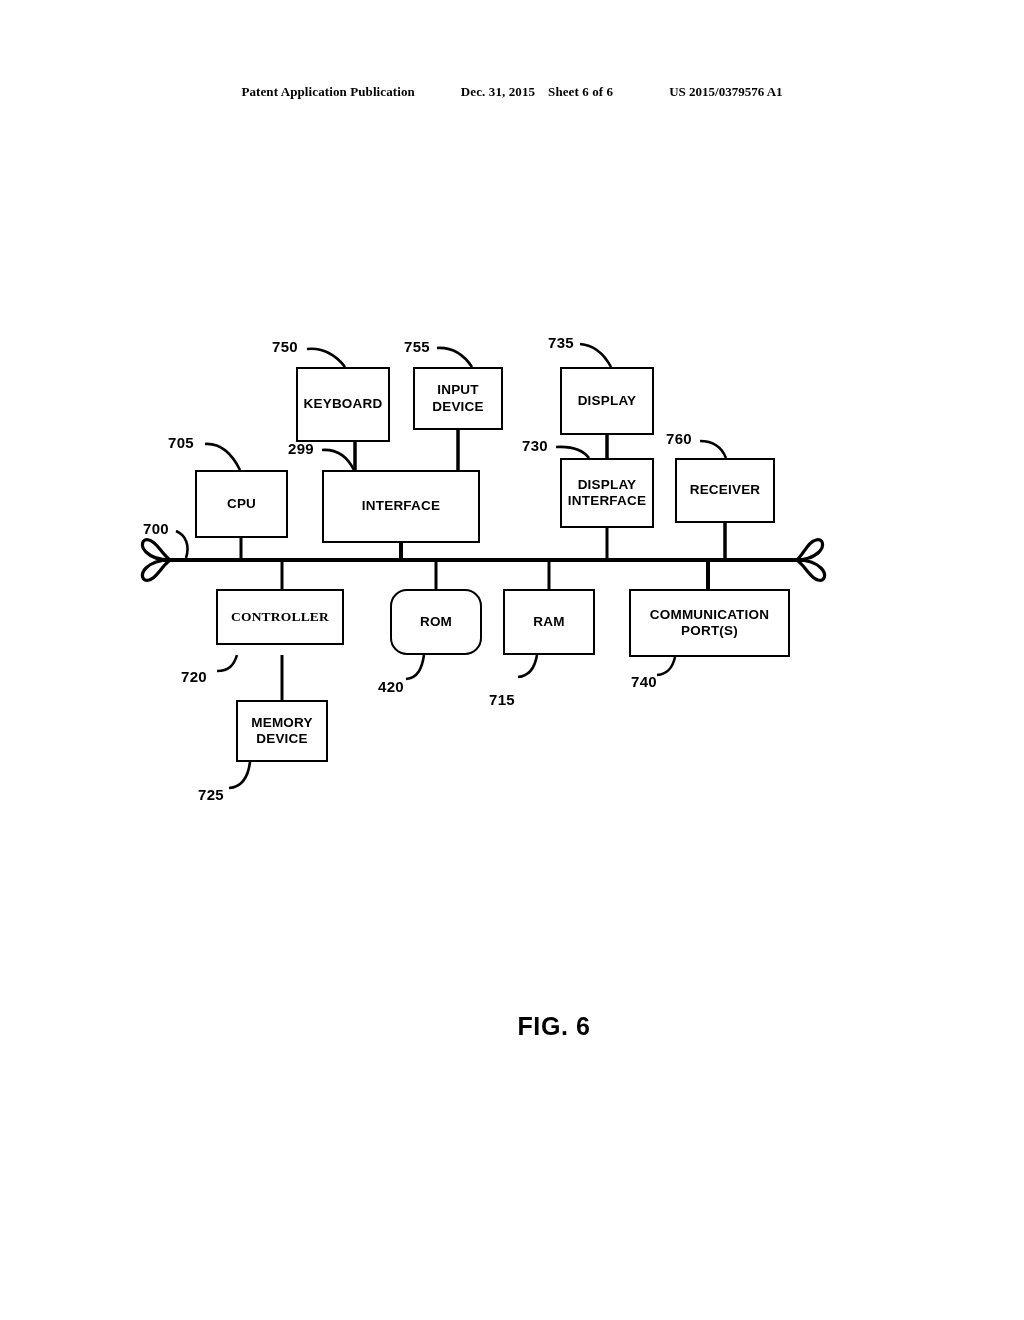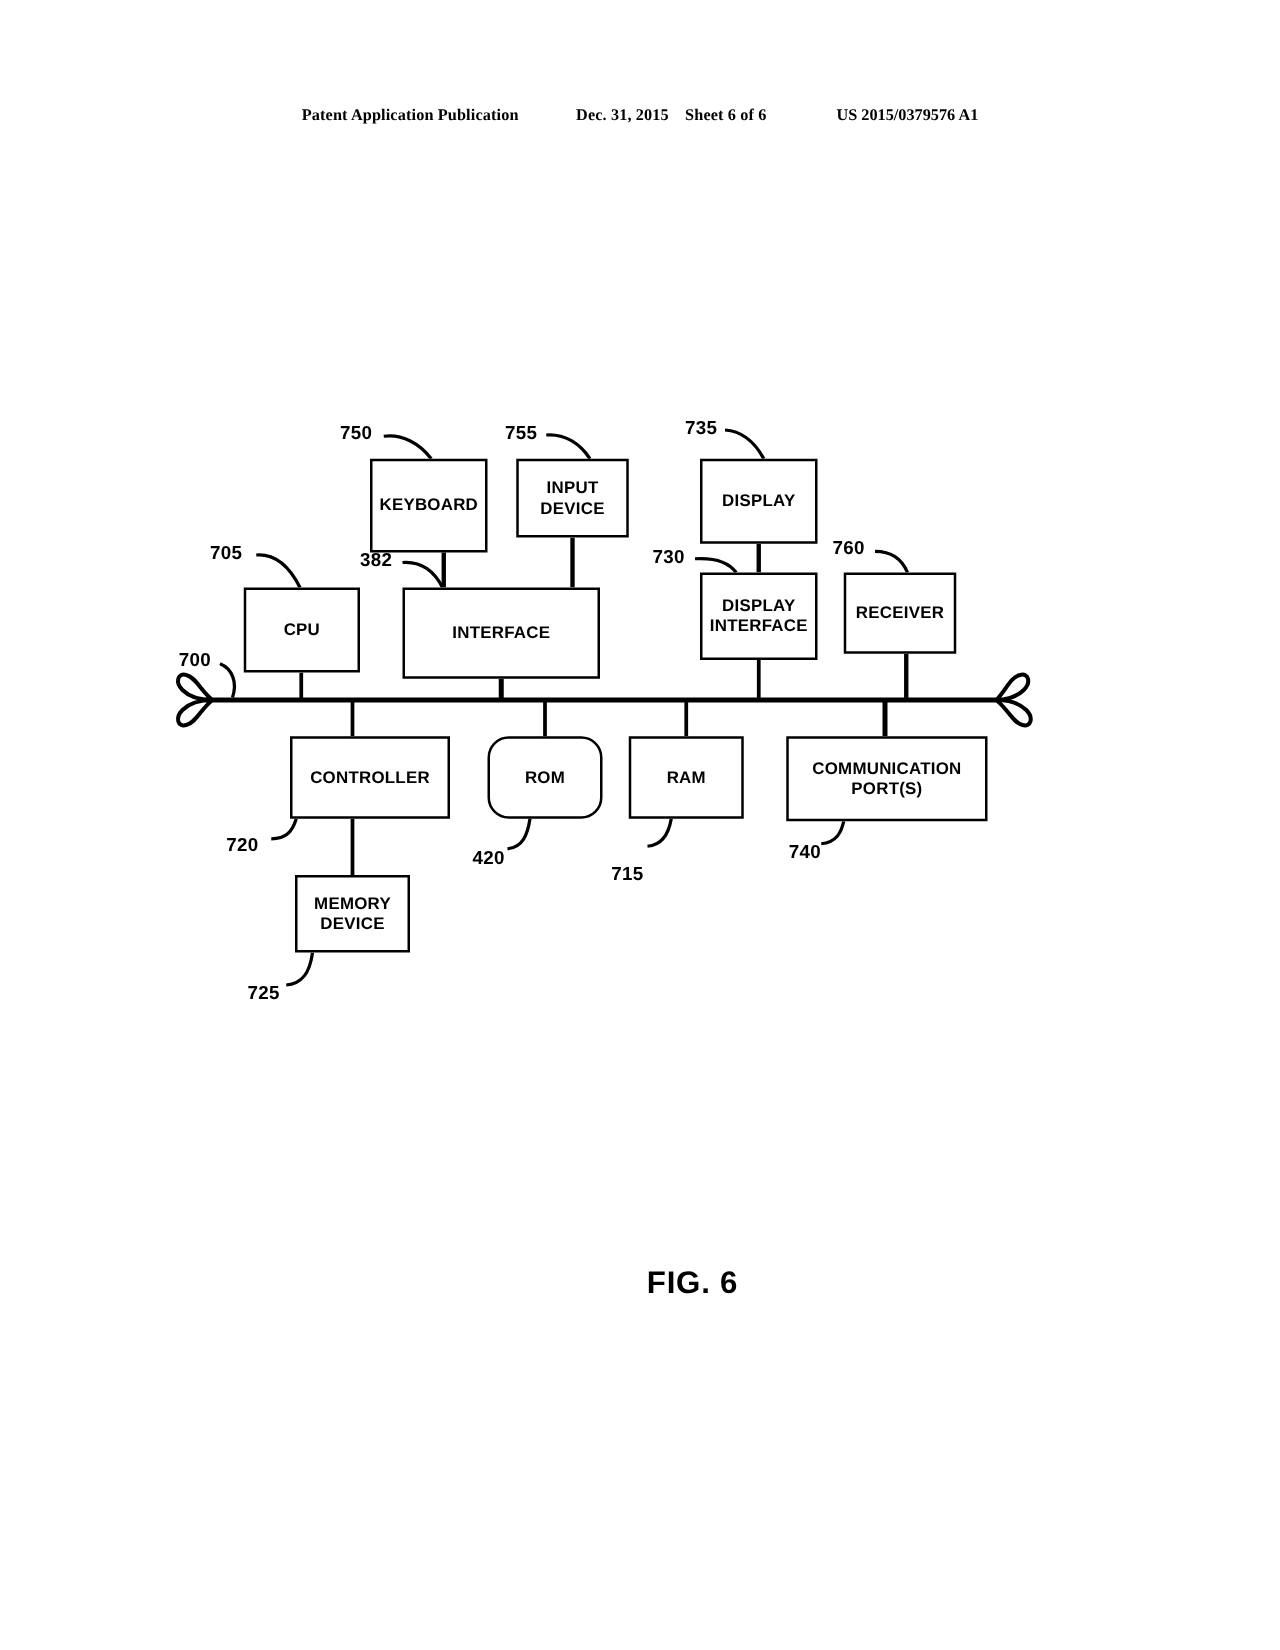--- a/index.html
+++ b/index.html
@@ -170,25 +170,25 @@
     <span>INTERFACE</span>
   </div>
 
   <div class="block" style="left:560px; top:458px; width:94px; height:70px;">
     <span>
       <span>DISPLAY</span>
       <span>INTERFACE</span>
     </span>
   </div>
 
-  <div class="block" style="left:675px; top:458px; width:90px; height:65px;">
+  <div class="block" style="left:675px; top:458px; width:100px; height:65px;">
     <span>RECEIVER</span>
   </div>
 
-  <div class="block" style="left:232px; top:589px; width:128px; height:66px;">
+  <div class="block" style="left:216px; top:589px; width:128px; height:56px;font-family:Liberation Serif, serif;">
     <span>CONTROLLER</span>
   </div>
 
   <div class="block" style="left:390px; top:589px; width:92px; height:66px;border-radius:17px;">
     <span>ROM</span>
   </div>
 
   <div class="block" style="left:503px; top:589px; width:92px; height:66px;">
     <span>RAM</span>
   </div>
@@ -204,21 +204,21 @@
     <span>
       <span>MEMORY</span>
       <span>DEVICE</span>
     </span>
   </div>
 
   <div class="ref" style="left:272px; top:338px;text-align:right;">750</div>
   <div class="ref" style="left:404px; top:338px;">755</div>
   <div class="ref" style="left:548px; top:334px;">735</div>
   <div class="ref" style="left:168px; top:434px;">705</div>
-  <div class="ref" style="left:288px; top:440px;">382</div>
+  <div class="ref" style="left:288px; top:440px;">299</div>
   <div class="ref" style="left:522px; top:437px;">730</div>
   <div class="ref" style="left:666px; top:430px;">760</div>
   <div class="ref" style="left:143px; top:520px;">700</div>
   <div class="ref" style="left:181px; top:668px;">720</div>
   <div class="ref" style="left:378px; top:678px;">420</div>
   <div class="ref" style="left:489px; top:675px;margin-top:16px;">715</div>
   <div class="ref" style="left:631px; top:673px;">740</div>
   <div class="ref" style="left:198px; top:786px;">725</div>
 
 </div>

